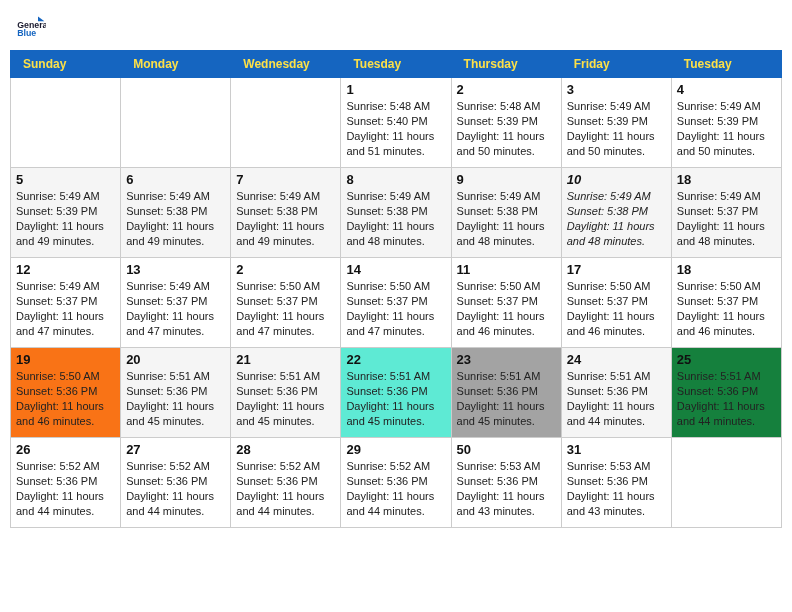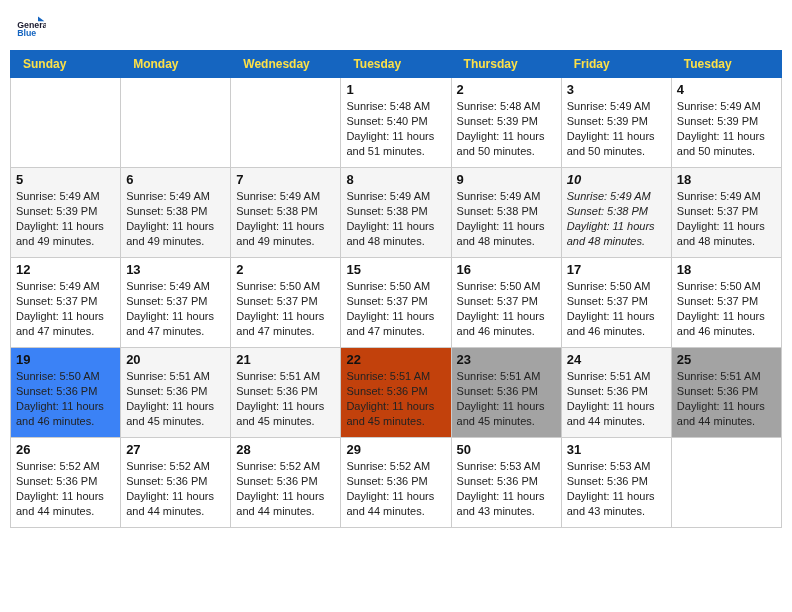--- a/index.html
+++ b/index.html
@@ -173,62 +173,62 @@
         </td>
         <td>
           <span class="day-num">13</span>
           <div class="day-info">Sunrise: 5:49 AM<br>Sunset: 5:37 PM<br>Daylight: 11 hours<br>and 47 minutes.</div>
         </td>
         <td>
           <span class="day-num">2</span>
           <div class="day-info">Sunrise: 5:50 AM<br>Sunset: 5:37 PM<br>Daylight: 11 hours<br>and 47 minutes.</div>
         </td>
         <td>
-          <span class="day-num">15</span>
+          <span class="day-num">14</span>
           <div class="day-info">Sunrise: 5:50 AM<br>Sunset: 5:37 PM<br>Daylight: 11 hours<br>and 47 minutes.</div>
         </td>
         <td>
-          <span class="day-num">16</span>
+          <span class="day-num">11</span>
           <div class="day-info">Sunrise: 5:50 AM<br>Sunset: 5:37 PM<br>Daylight: 11 hours<br>and 46 minutes.</div>
         </td>
         <td>
           <span class="day-num">17</span>
           <div class="day-info">Sunrise: 5:50 AM<br>Sunset: 5:37 PM<br>Daylight: 11 hours<br>and 46 minutes.</div>
         </td>
         <td>
           <span class="day-num">18</span>
           <div class="day-info">Sunrise: 5:50 AM<br>Sunset: 5:37 PM<br>Daylight: 11 hours<br>and 46 minutes.</div>
         </td>
       </tr>
       <tr>
-        <td style="background: #3b82f6;">
+        <td style="background: #f97316;">
           <span class="day-num">19</span>
           <div class="day-info">Sunrise: 5:50 AM<br>Sunset: 5:36 PM<br>Daylight: 11 hours<br>and 46 minutes.</div>
         </td>
         <td style="background: rgb(245, 245, 245);">
           <span class="day-num">20</span>
           <div class="day-info">Sunrise: 5:51 AM<br>Sunset: 5:36 PM<br>Daylight: 11 hours<br>and 45 minutes.</div>
         </td>
         <td style="background: rgb(245, 245, 245);">
           <span class="day-num">21</span>
           <div class="day-info">Sunrise: 5:51 AM<br>Sunset: 5:36 PM<br>Daylight: 11 hours<br>and 45 minutes.</div>
         </td>
-        <td style="background: #c2410c;">
+        <td style="background: #5eead4;">
           <span class="day-num">22</span>
           <div class="day-info">Sunrise: 5:51 AM<br>Sunset: 5:36 PM<br>Daylight: 11 hours<br>and 45 minutes.</div>
         </td>
         <td style="background: #a3a3a3;">
           <span class="day-num">23</span>
           <div class="day-info">Sunrise: 5:51 AM<br>Sunset: 5:36 PM<br>Daylight: 11 hours<br>and 45 minutes.</div>
         </td>
         <td style="background: rgb(245, 245, 245);">
           <span class="day-num">24</span>
           <div class="day-info">Sunrise: 5:51 AM<br>Sunset: 5:36 PM<br>Daylight: 11 hours<br>and 44 minutes.</div>
         </td>
-        <td style="background: #a3a3a3;">
+        <td style="background: #15803d;">
           <span class="day-num">25</span>
           <div class="day-info">Sunrise: 5:51 AM<br>Sunset: 5:36 PM<br>Daylight: 11 hours<br>and 44 minutes.</div>
         </td>
       </tr>
       <tr>
         <td>
           <span class="day-num">26</span>
           <div class="day-info">Sunrise: 5:52 AM<br>Sunset: 5:36 PM<br>Daylight: 11 hours<br>and 44 minutes.</div>
         </td>
         <td>

